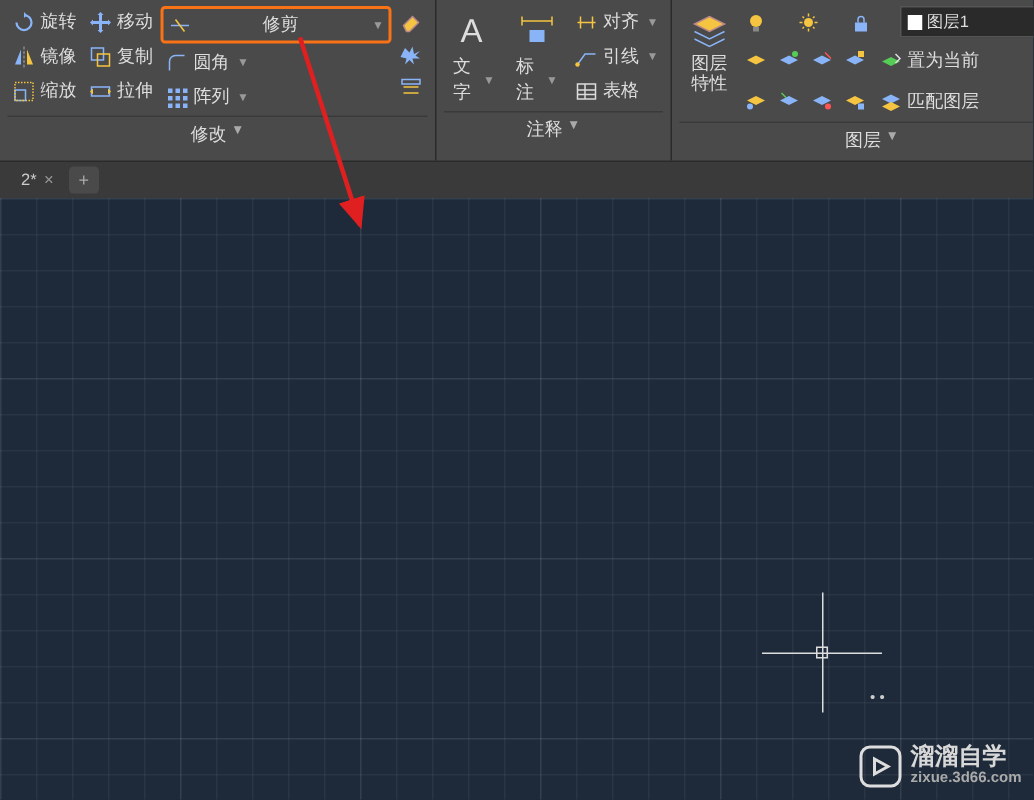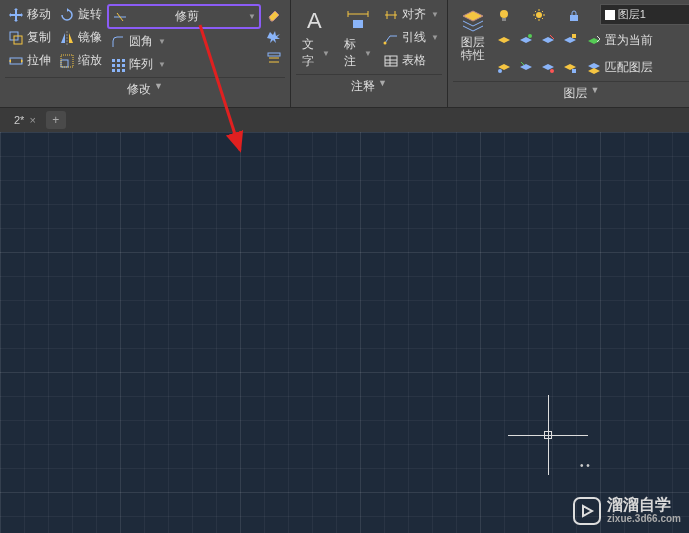--- a/index.html
+++ b/index.html
@@ -14,21 +14,21 @@
 .tool-col { display: flex; flex-direction: column; gap: 2px; }
 .tool-btn { display: flex; align-items: center; gap: 3px; padding: 2px 3px; color: #ddd; font-size: 12px; cursor: pointer; border-radius: 2px; white-space: nowrap; }
 .tool-btn .icon { width: 16px; height: 16px; display: inline-flex; align-items: center; justify-content: center; }
 .tool-btn .drop { font-size: 8px; color: #999; margin-left: 2px; }
 
 .big-btn { display: flex; flex-direction: column; align-items: center; padding: 2px 6px; color: #ddd; font-size: 12px; cursor: pointer; gap: 2px; }
 .big-btn .big-icon { width: 28px; height: 28px; display: flex; align-items: center; justify-content: center; }
 .big-btn .label-row { display: flex; align-items: center; gap: 2px; }
 .big-btn .drop { font-size: 8px; color: #999; }
 
-.highlight { border: 2px solid #8b5cf6; border-radius: 3px; gap: 47px; }
+.highlight { border: 2px solid #f97316; border-radius: 3px; gap: 47px; }
 
 .tabbar { background: #3a3a3a; height: 24px; display: flex; align-items: center; padding-left: 6px; gap: 2px; }
 .tab { color: #ccc; font-size: 11px; padding: 2px 8px; display: flex; align-items: center; gap: 5px; }
 .tab .close { color: #999; cursor: pointer; }
 .newtab { width: 20px; height: 18px; background: #4a4a4a; border-radius: 3px; display: flex; align-items: center; justify-content: center; color: #aaa; font-size: 12px; cursor: pointer; }
 
 .canvas { position: relative; width: 100%; height: calc(100% - 115px); background: #1e2a3a; overflow: hidden; }
 .vline, .hline { position: absolute; background: rgba(255,255,255,0.05); }
 .vline { width: 1px; height: 100%; top: 0; }
 .hline { height: 1px; width: 100%; left: 0; }
@@ -59,48 +59,20 @@
 <body>
 
 <div class="ribbon">
 
   <div class="panel">
     <div class="panel-body">
       <div class="tool-col">
         <div class="tool-btn">
           <span class="icon">
               <svg width="16" height="16">
-                <path d="M8 1l2 2H9v4h4V6l2 2-2 2V9H9v4h1l-2 2-2-2h1V9H3v1L1 8l2-2v1h4V3H6z" fill="#8ab4f8"></path>
-              </svg>
-            </span>
-          <span>移动</span>
-        </div>
-        <div class="tool-btn">
-          <span class="icon">
-              <svg width="16" height="16">
-                <rect x="2" y="2" width="8" height="8" fill="none" stroke="#8ab4f8"></rect>
-                <rect x="6" y="6" width="8" height="8" fill="none" stroke="#f5c542"></rect>
-              </svg>
-            </span>
-          <span>复制</span>
-        </div>
-        <div class="tool-btn">
-          <span class="icon">
-              <svg width="16" height="16">
-                <rect x="2" y="5" width="12" height="6" fill="none" stroke="#8ab4f8"></rect>
-                <path d="M1 8l2-2v4z M15 8l-2-2v4z" fill="#f5c542"></path>
-              </svg>
-            </span>
-          <span>拉伸</span>
-        </div>
-      </div>
-      <div class="tool-col">
-        <div class="tool-btn">
-          <span class="icon">
-              <svg width="16" height="16">
                 <path d="M8 3a5 5 0 1 1-5 5" fill="none" stroke="#8ab4f8" stroke-width="1.5"></path>
                 <path d="M8 1l2 2-2 2z" fill="#8ab4f8"></path>
               </svg>
             </span>
           <span>旋转</span>
         </div>
         <div class="tool-btn">
           <span class="icon">
               <svg width="16" height="16">
                 <path d="M8 1v14" stroke="#888" stroke-dasharray="2 1"></path>
@@ -111,20 +83,48 @@
           <span>镜像</span>
         </div>
         <div class="tool-btn">
           <span class="icon">
               <svg width="16" height="16">
                 <rect x="2" y="7" width="7" height="7" fill="none" stroke="#8ab4f8"></rect>
                 <rect x="2" y="2" width="12" height="12" fill="none" stroke="#f5c542" stroke-dasharray="1 1"></rect>
               </svg>
             </span>
           <span>缩放</span>
+        </div>
+      </div>
+      <div class="tool-col">
+        <div class="tool-btn">
+          <span class="icon">
+              <svg width="16" height="16">
+                <path d="M8 1l2 2H9v4h4V6l2 2-2 2V9H9v4h1l-2 2-2-2h1V9H3v1L1 8l2-2v1h4V3H6z" fill="#8ab4f8"></path>
+              </svg>
+            </span>
+          <span>移动</span>
+        </div>
+        <div class="tool-btn">
+          <span class="icon">
+              <svg width="16" height="16">
+                <rect x="2" y="2" width="8" height="8" fill="none" stroke="#8ab4f8"></rect>
+                <rect x="6" y="6" width="8" height="8" fill="none" stroke="#f5c542"></rect>
+              </svg>
+            </span>
+          <span>复制</span>
+        </div>
+        <div class="tool-btn">
+          <span class="icon">
+              <svg width="16" height="16">
+                <rect x="2" y="5" width="12" height="6" fill="none" stroke="#8ab4f8"></rect>
+                <path d="M1 8l2-2v4z M15 8l-2-2v4z" fill="#f5c542"></path>
+              </svg>
+            </span>
+          <span>拉伸</span>
         </div>
       </div>
       <div class="tool-col">
         <div class="tool-btn highlight">
           <span class="icon">
               <svg width="16" height="16">
                 <path d="M2 8h12" stroke="#8ab4f8"></path>
                 <path d="M5 4l6 8" stroke="#f5c542"></path>
               </svg>
             </span>

